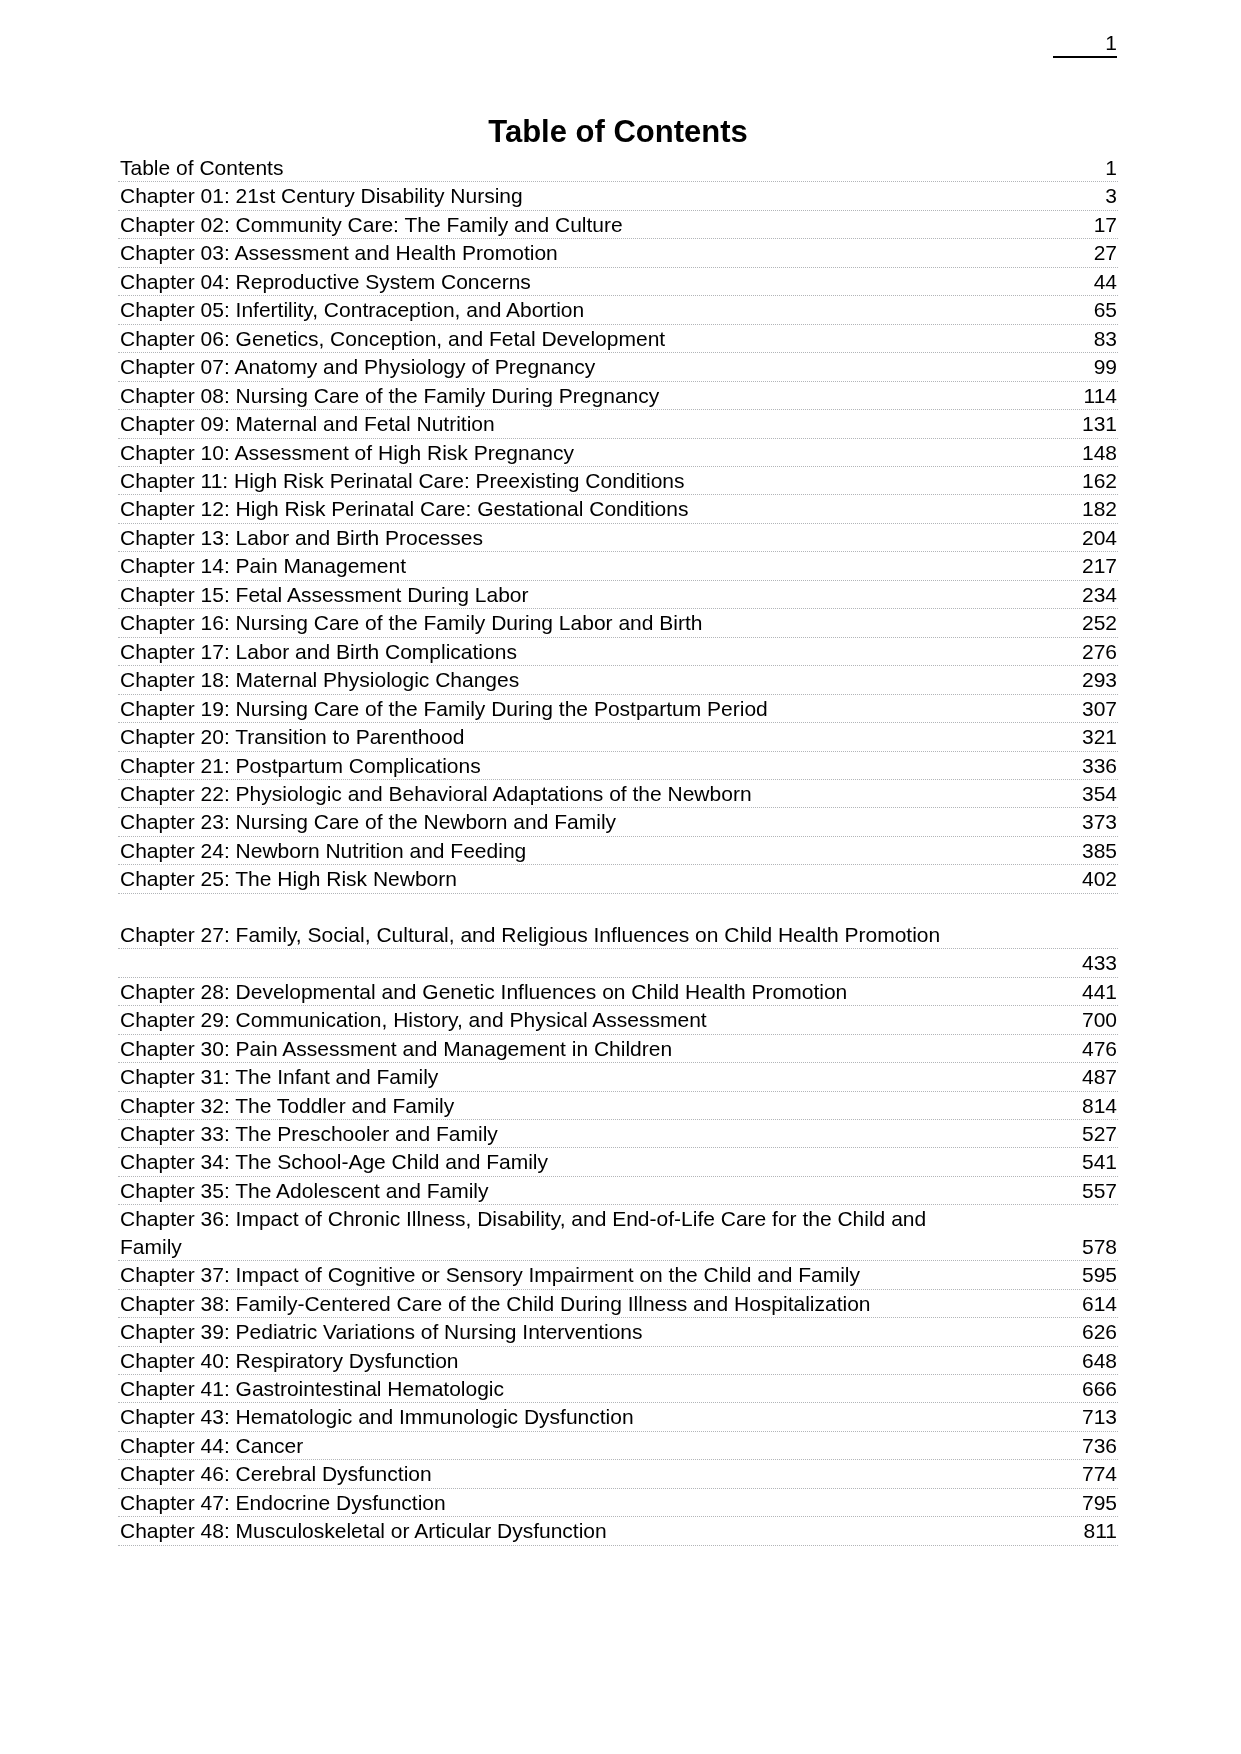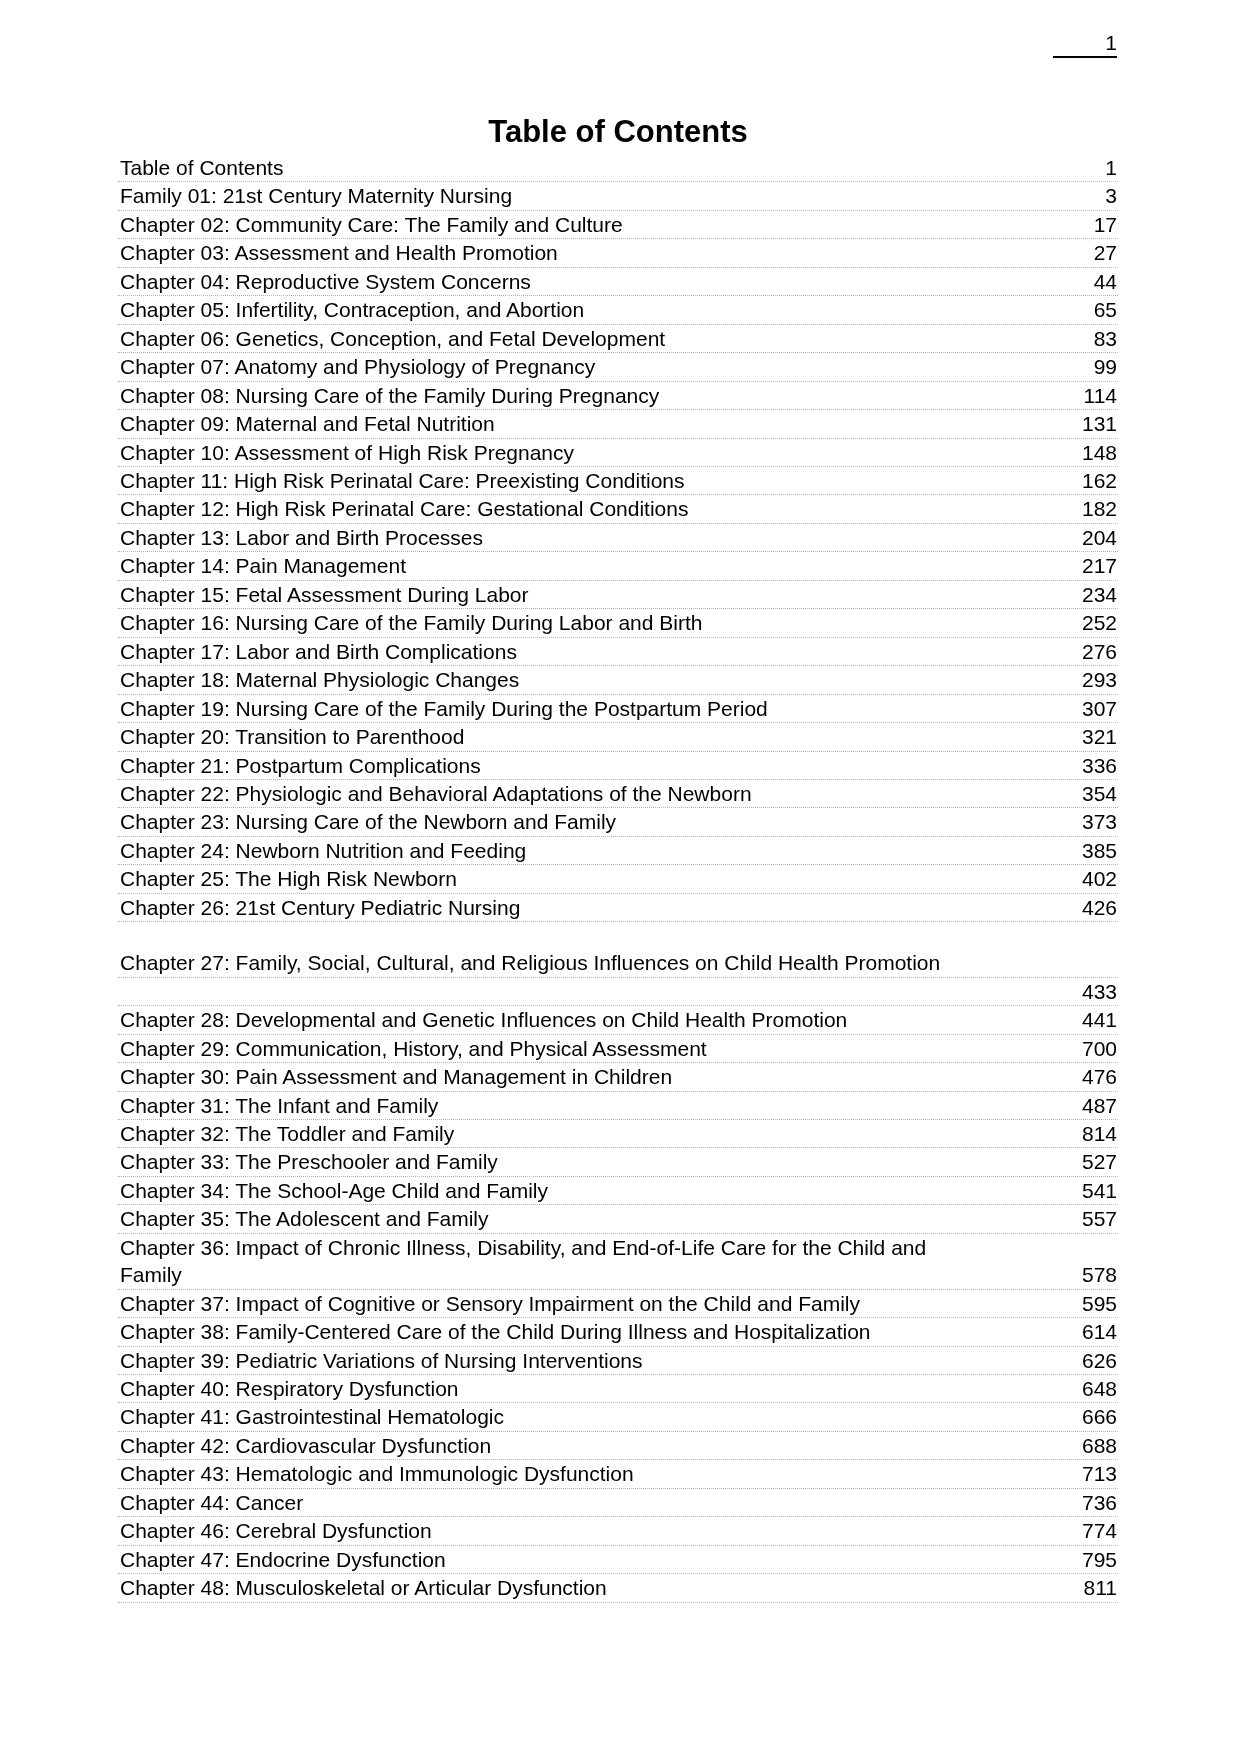--- a/index.html
+++ b/index.html
@@ -69,21 +69,21 @@
 <div class="page-header">1</div>
 
 <div class="content">
   <div class="doc-title">Table of Contents</div>
   <div class="toc-list">
       <div class="toc-row">
         <span class="t">Table of Contents</span>
         <span class="n">1</span>
       </div>
       <div class="toc-row">
-        <span class="t">Family 01: 21st Century Maternity Nursing</span>
+        <span class="t">Chapter 01: 21st Century Disability Nursing</span>
         <span class="n">3</span>
       </div>
       <div class="toc-row">
         <span class="t">Chapter 02: Community Care: The Family and Culture</span>
         <span class="n">17</span>
       </div>
       <div class="toc-row">
         <span class="t">Chapter 03: Assessment and Health Promotion</span>
         <span class="n">27</span>
       </div>
@@ -168,24 +168,20 @@
         <span class="n">373</span>
       </div>
       <div class="toc-row">
         <span class="t">Chapter 24: Newborn Nutrition and Feeding</span>
         <span class="n">385</span>
       </div>
       <div class="toc-row">
         <span class="t">Chapter 25: The High Risk Newborn</span>
         <span class="n">402</span>
       </div>
-      <div class="toc-row">
-        <span class="t">Chapter 26: 21st Century Pediatric Nursing</span>
-        <span class="n">426</span>
-      </div>
       <div class="toc-gap"></div>
       <div class="toc-row">
         <span class="t">Chapter 27: Family, Social, Cultural, and Religious Influences on Child Health Promotion</span>
       </div>
       <div class="toc-row">
         <span class="t">&nbsp;</span>
         <span class="n">433</span>
       </div>
       <div class="toc-row">
         <span class="t">Chapter 28: Developmental and Genetic Influences on Child Health Promotion</span>
@@ -238,24 +234,20 @@
         <span class="t">Chapter 39: Pediatric Variations of Nursing Interventions</span>
         <span class="n">626</span>
       </div>
       <div class="toc-row">
         <span class="t">Chapter 40: Respiratory Dysfunction</span>
         <span class="n">648</span>
       </div>
       <div class="toc-row">
         <span class="t">Chapter 41: Gastrointestinal Hematologic</span>
         <span class="n">666</span>
-      </div>
-      <div class="toc-row">
-        <span class="t">Chapter 42: Cardiovascular Dysfunction</span>
-        <span class="n">688</span>
       </div>
       <div class="toc-row">
         <span class="t">Chapter 43: Hematologic and Immunologic Dysfunction</span>
         <span class="n">713</span>
       </div>
       <div class="toc-row">
         <span class="t">Chapter 44: Cancer</span>
         <span class="n">736</span>
       </div>
       <div class="toc-row">

